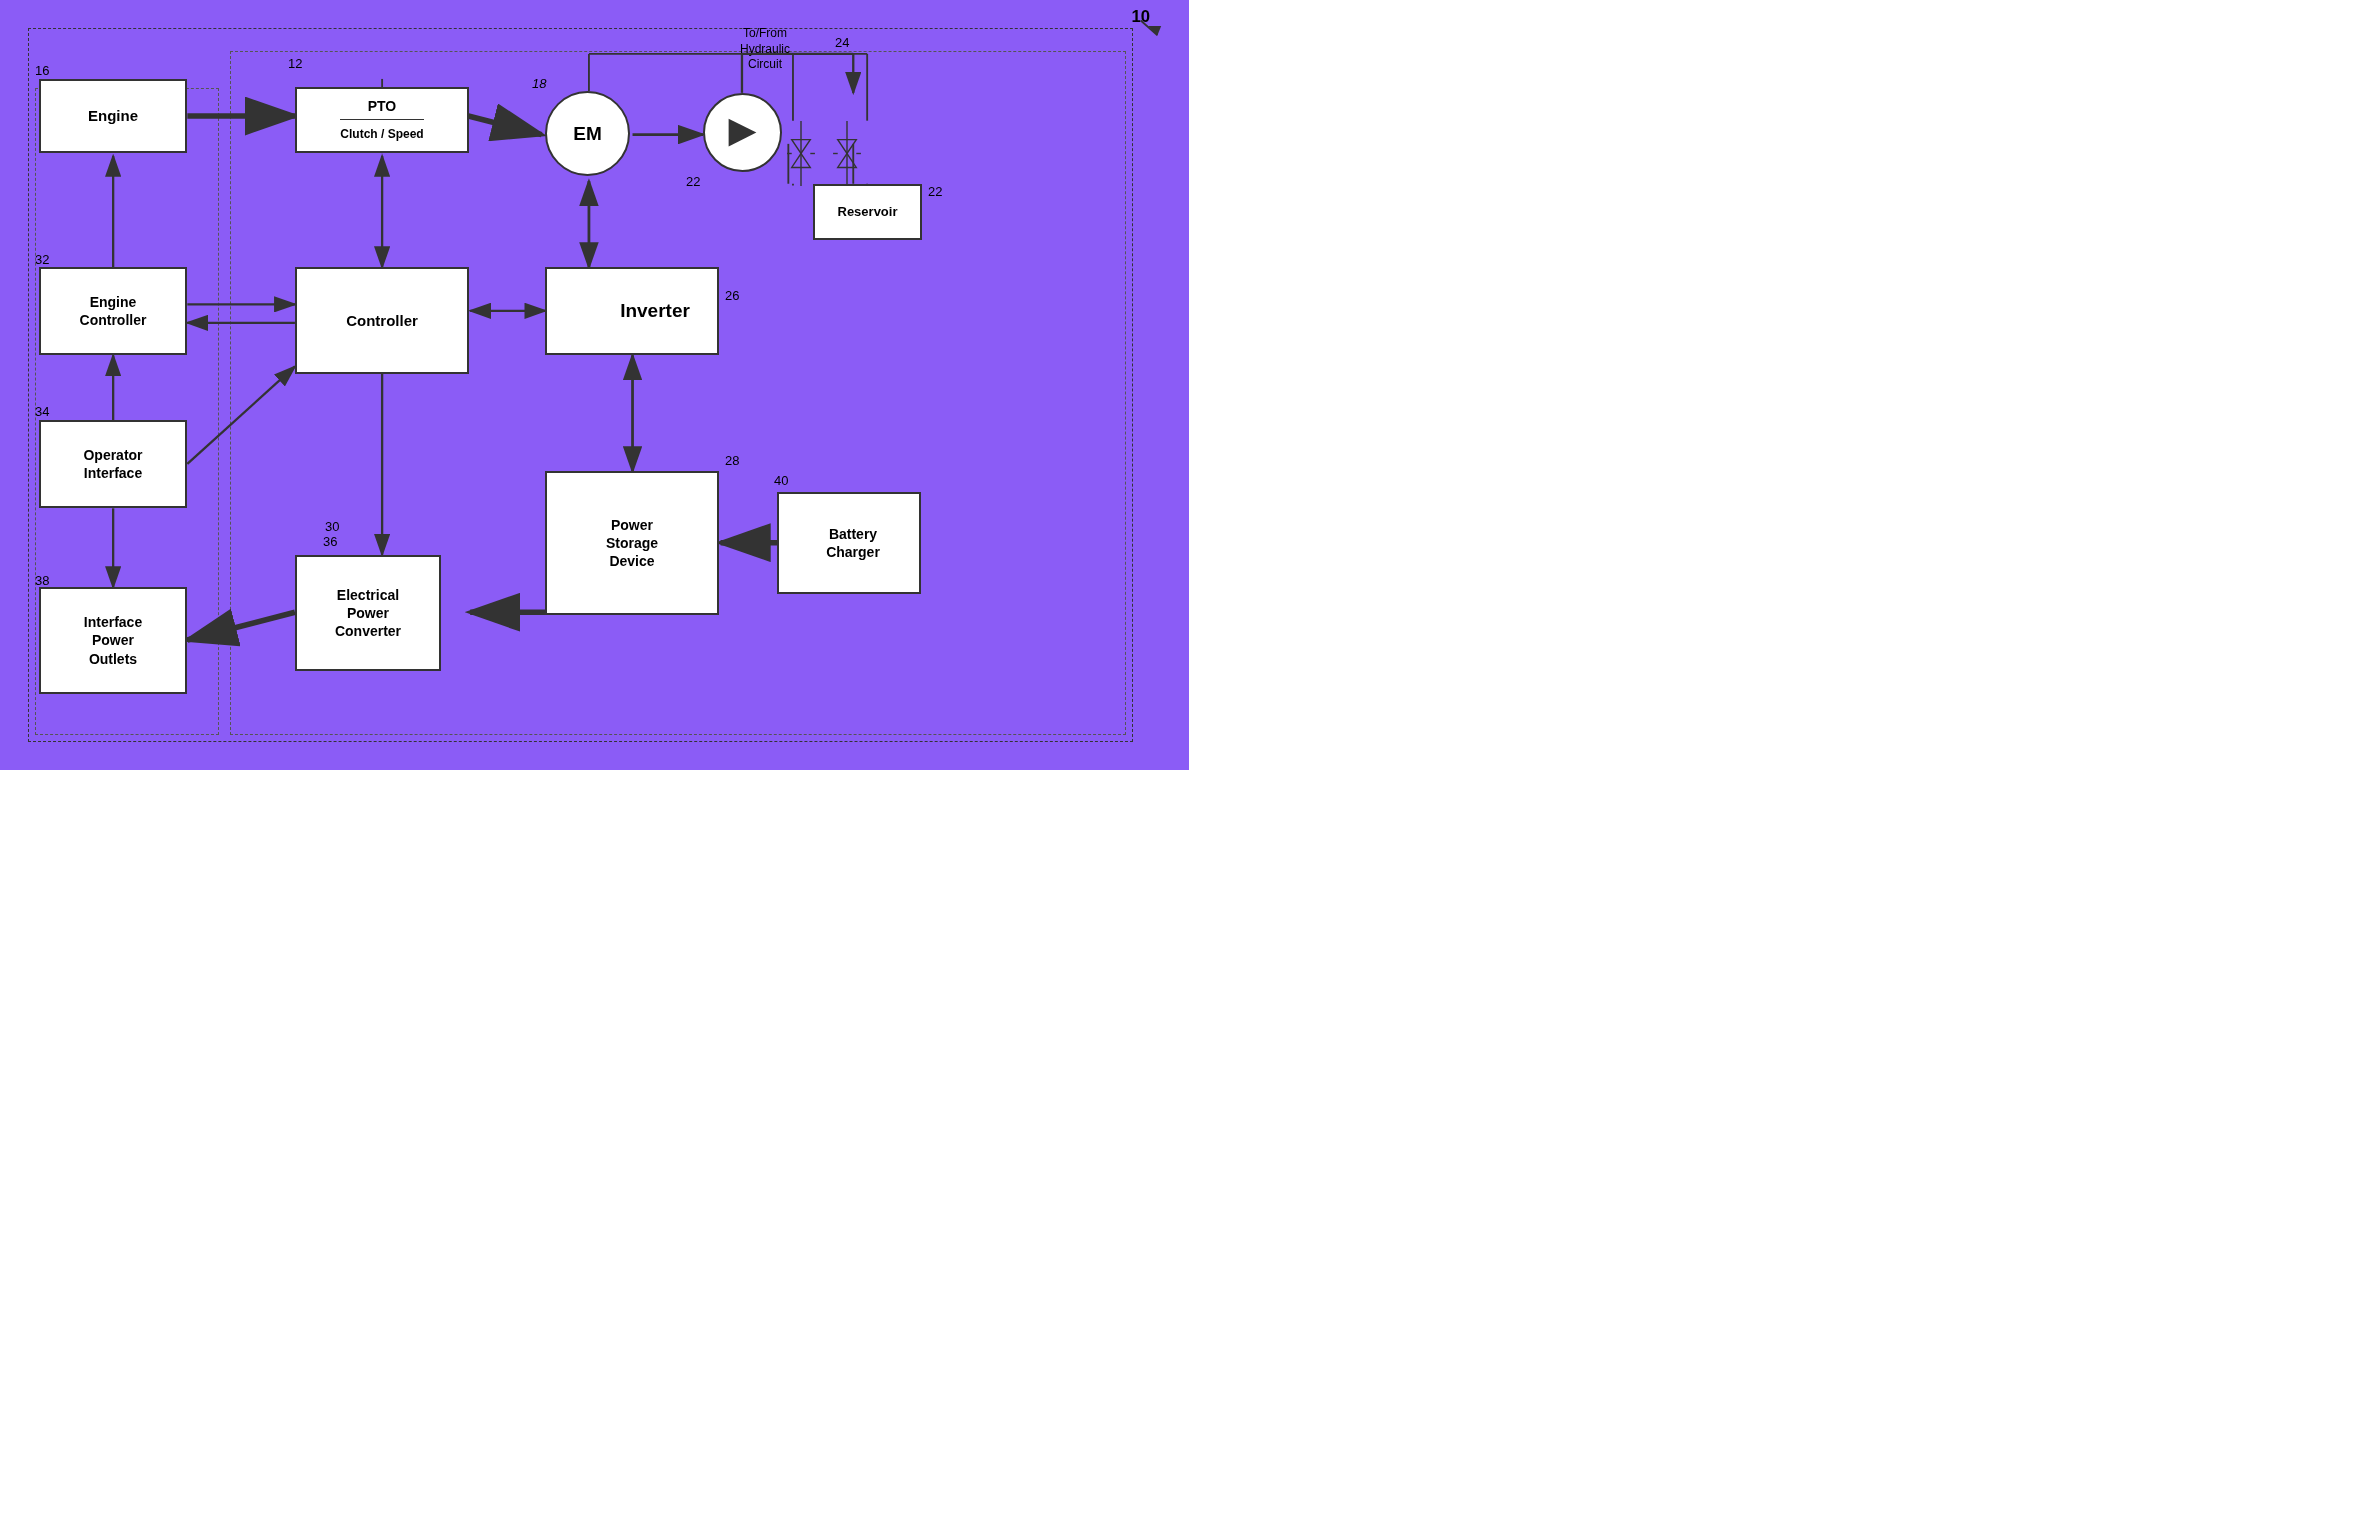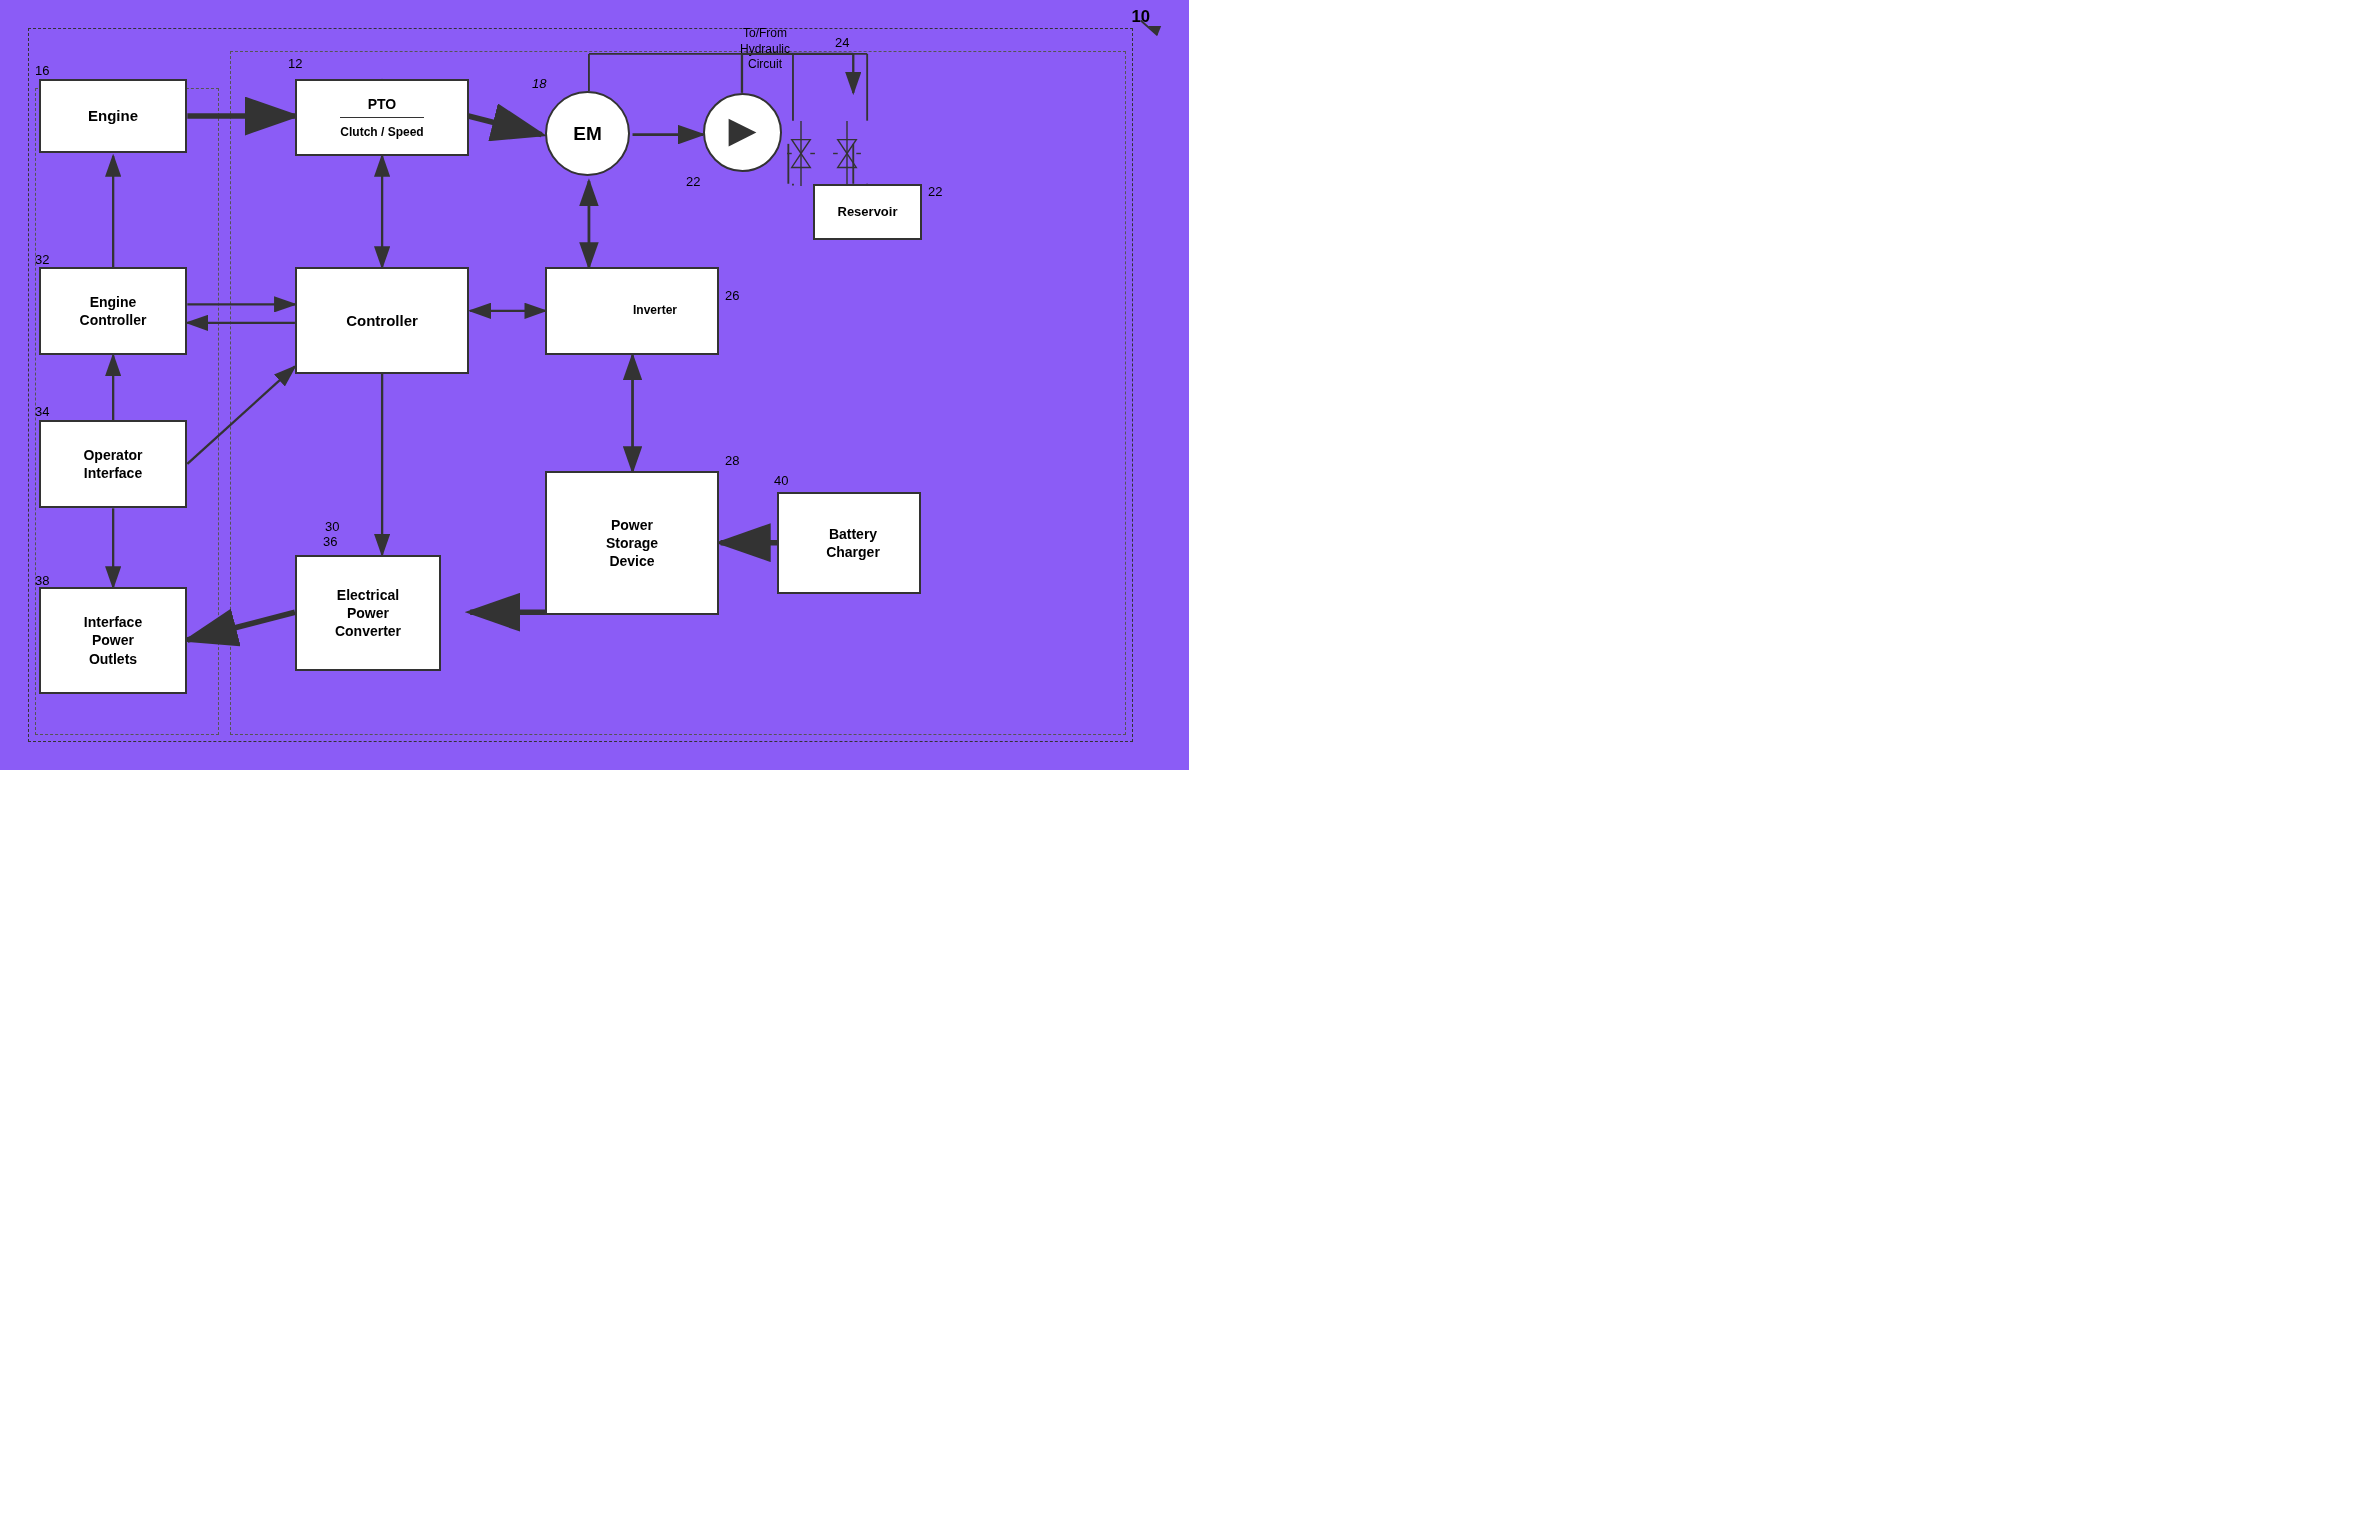--- a/index.html
+++ b/index.html
@@ -162,21 +162,21 @@
   </div>
   <span class="ref-label" style="left:35px; top:404px;">34</span>
 
   <div class="box" style="left:39px; top:587px; width:148px; height:107px;">
     <span style="white-space:pre-line;">Interface
 Power
 Outlets</span>
   </div>
   <span class="ref-label" style="left:35px; top:573px;">38</span>
 
-  <div class="box" style="left:295px; top:79px; width:174px; height:77px;">
+  <div class="box" style="left:295px; top:87px; width:174px; height:66px;">
     <div>
       <div style="font-size:14px; font-weight:bold;">PTO</div>
       <div style="font-size:12px; border-top:0.9px solid #333; margin-top:3.7px; padding-top:7px;">Clutch / Speed</div>
     </div>
   </div>
   <span class="ref-label" style="left:288px; top:56px;">12</span>
 
   <div class="box" style="left:295px; top:267px; width:174px; height:107px; font-size:15px;">
     <span>Controller</span>
   </div>
@@ -195,21 +195,21 @@
   <span class="ref-label" style="left:532px; top:76px;font-style:italic;">18</span>
 
   <div style="position:absolute; left:703px; top:93px; width:79px; height:79px; border-radius:50%; border:2.3px solid #333; background:#fff; display:flex; align-items:center; justify-content:center;">
 
     <svg width="37" height="37" viewBox="0 0 40 40">
       <polygon points="5,35 35,20 5,5" fill="#333"></polygon>
     </svg>
   </div>
   <span class="ref-label" style="left:686px; top:174px;">22</span>
 
-  <div class="box" style="left:545px; top:267px; width:174px; height:88px; font-size:12px;padding-left:46px;">
+  <div class="box" style="left:545px; top:267px; width:174px; height:88px; font-size:19px;padding-left:46px;">
     <span>Inverter</span>
   </div>
   <span class="ref-label" style="left:725px; top:288px;">26</span>
 
   <div class="box" style="left:545px; top:471px; width:174px; height:144px;">
     <span style="white-space:pre-line;">Power
 Storage
 Device</span>
   </div>
   <span class="ref-label" style="left:725px; top:453px;">28</span>

